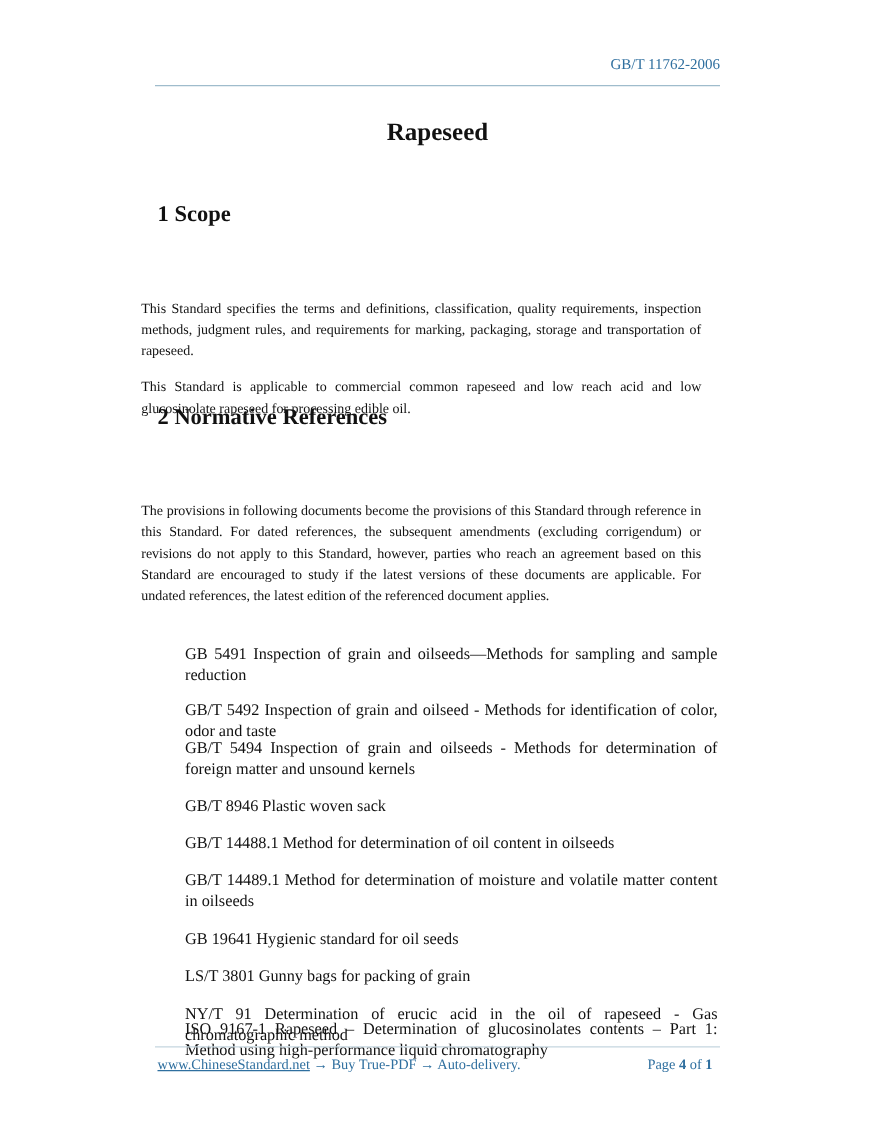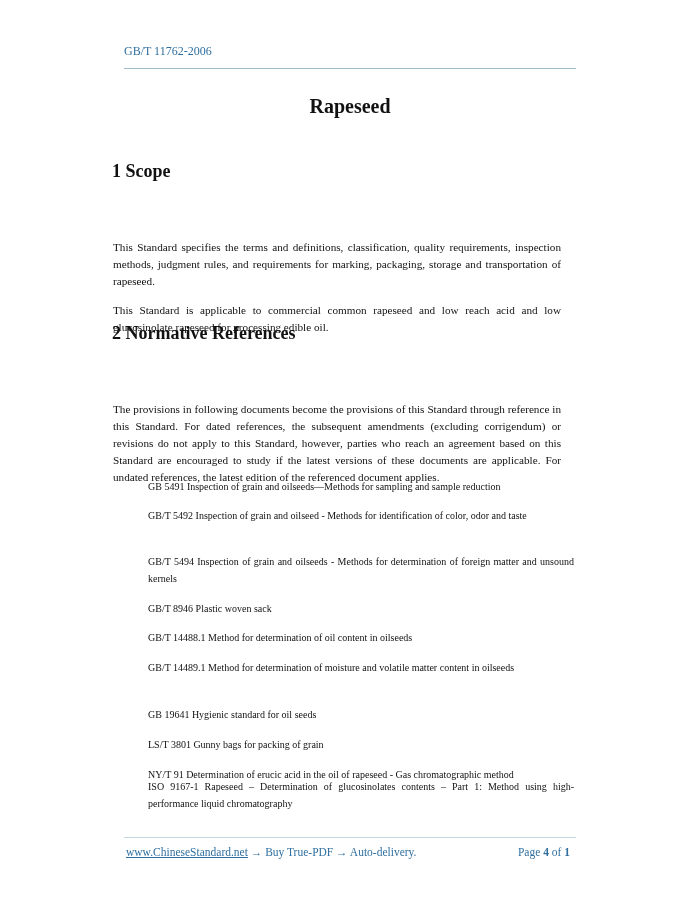--- a/index.html
+++ b/index.html
@@ -1,27 +1,27 @@
 <!DOCTYPE html>
 <html><head>
 <meta charset="utf-8">
 <style>
   html, body { margin: 0; padding: 0; background: #ffffff; }
   body { width: 700px; height: 906px; position: relative; overflow: hidden;
          font-family: "Liberation Serif", "DejaVu Serif", serif; color: #111; }
-  .header { position: absolute; top: 44px; left: 124px; width: 452px; text-align: left;
+  .header { position: absolute; top: 44px; left: 124px; width: 452px; text-align: right;
             font-size: 12px; color: #2f6f9f; }
   .header-rule { position: absolute; top: 68px; left: 124px; width: 452px; height: 1px; background: #9fbccc; }
   .title { position: absolute; top: 95px; left: 124px; width: 452px; text-align: center;
            font-size: 20px; font-weight: bold; }
-  .h1 { position: absolute; left: 112px; font-size: 18px; font-weight: bold; text-align: right; }
+  .h1 { position: absolute; left: 126px; font-size: 18px; font-weight: bold; text-align: right; }
   .para { position: absolute; left: 113px; width: 448px; font-size: 11.2px; line-height: 17px;
           text-align: justify; text-align-last: left; margin-top: 38px; }
-  .ref { position: absolute; left: 148px; width: 426px; font-size: 10px; line-height: 17px;
-         text-align: justify; text-align-last: left; }
+  .ref { position: absolute; left: 148px; width: 426px; font-size: 13px; line-height: 17px;
+         text-align: justify; text-align-last: left; margin-top: 36px; }
   .footer-rule { position: absolute; top: 837px; left: 124px; width: 452px; height: 1px; background: #c5d6e0; }
   .footer { position: absolute; top: 846px; left: 126px; width: 448px; font-size: 11.5px; color: #2f6f9f; }
   .footer a { color: #2f6f9f; text-decoration: underline; text-align: center; }
   .footer .page { position: absolute; right: 4px; top: 0; }
   .footer .page b { font-weight: bold; }
 </style>
 </head>
 <body>
 
 <div class="header">GB/T 11762-2006</div>
@@ -30,21 +30,21 @@
 <div class="title">Rapeseed</div>
 
 <div class="h1" style="top:161px">1 Scope</div>
 <div class="para" style="top:201px">This Standard specifies the terms and definitions, classification, quality requirements, inspection methods, judgment rules, and requirements for marking, packaging, storage and transportation of rapeseed.</div>
 <div class="para" style="top:264px">This Standard is applicable to commercial common rapeseed and low reach acid and low glucosinolate rapeseed for processing edible oil.</div>
 
 <div class="h1" style="top:323px">2 Normative References</div>
 <div class="para" style="top:363px">The provisions in following documents become the provisions of this Standard through reference in this Standard. For dated references, the subsequent amendments (excluding corrigendum) or revisions do not apply to this Standard, however, parties who reach an agreement based on this Standard are encouraged to study if the latest versions of these documents are applicable. For undated references, the latest edition of the referenced document applies.</div>
 
 <div class="ref" style="top:478px">GB 5491 Inspection of grain and oilseeds—Methods for sampling and sample reduction</div>
-<div class="ref" style="top:507px">GB/T 5492 Inspection of grain and oilseed - Methods for identification of color, odor and taste</div>
+<div class="ref" style="top:523px">GB/T 5492 Inspection of grain and oilseed - Methods for identification of color, odor and taste</div>
 <div class="ref" style="top:553px">GB/T 5494 Inspection of grain and oilseeds - Methods for determination of foreign matter and unsound kernels</div>
 <div class="ref" style="top:600px">GB/T 8946 Plastic woven sack</div>
 <div class="ref" style="top:629px">GB/T 14488.1 Method for determination of oil content in oilseeds</div>
 <div class="ref" style="top:659px">GB/T 14489.1 Method for determination of moisture and volatile matter content in oilseeds</div>
 <div class="ref" style="top:706px">GB 19641 Hygienic standard for oil seeds</div>
 <div class="ref" style="top:736px">LS/T 3801 Gunny bags for packing of grain</div>
 <div class="ref" style="top:766px">NY/T 91 Determination of erucic acid in the oil of rapeseed - Gas chromatographic method</div>
 <div class="ref" style="top:778px">ISO 9167-1 Rapeseed – Determination of glucosinolates contents – Part 1: Method using high-performance liquid chromatography</div>
 
 <div class="footer-rule"></div>

